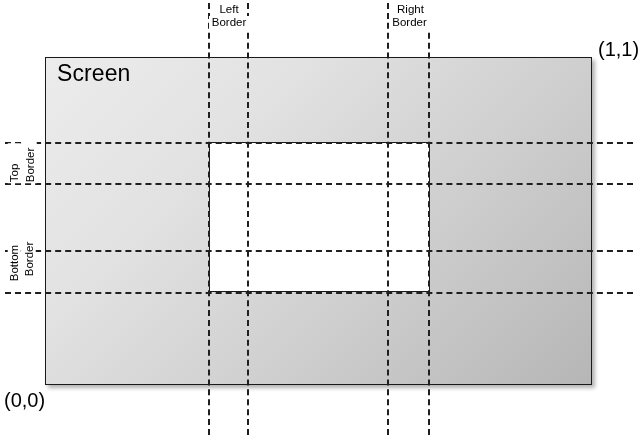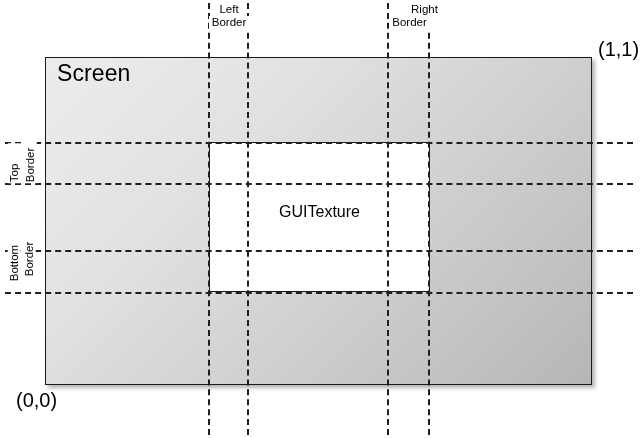--- a/index.html
+++ b/index.html
@@ -119,30 +119,29 @@
   <div class="vline" style="left:387px;"></div>
   <div class="vline" style="left:428px;"></div>
 
   <div class="hline" style="top:142px;"></div>
   <div class="hline" style="top:183px;"></div>
   <div class="hline" style="top:250px;"></div>
   <div class="hline" style="top:292px;"></div>
 
   <div id="screen-label">Screen</div>
 
-  <div id="texture-label">GUITexture</div>
 
   <div class="edge-label-h" style="left:211px; top:3px; width:34px;">Left</div>
   <div class="edge-label-h" style="left:209px; top:16px; width:38px;">Border</div>
 
-  <div class="edge-label-h" style="left:404px; top:3px; width:39px;">Right</div>
+  <div class="edge-label-h" style="left:390px; top:3px; width:39px;">Right</div>
   <div class="edge-label-h" style="left:389px; top:16px; width:39px;">Border</div>
 
   <div class="edge-label-v" style="left:-6px; top:157px; width:38px;">Top</div>
   <div class="edge-label-v" style="left:8px; top:155px; width:42px;">Border</div>
 
   <div class="edge-label-v" style="left:-12px; top:250px; width:50px;">Bottom</div>
   <div class="edge-label-v" style="left:7px; top:249px; width:42px;">Border</div>
 
   <div class="corner-label" style="left:598px; top:38px;">(1,1)</div>
-  <div class="corner-label" style="left:16px; top:389px;">(0,0)</div>
+  <div class="corner-label" style="left:4px; top:389px;">(0,0)</div>
 
 </div>
 
 </body></html>

